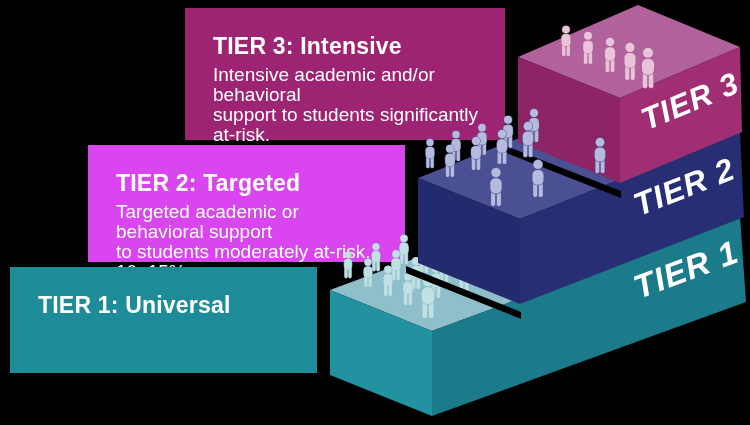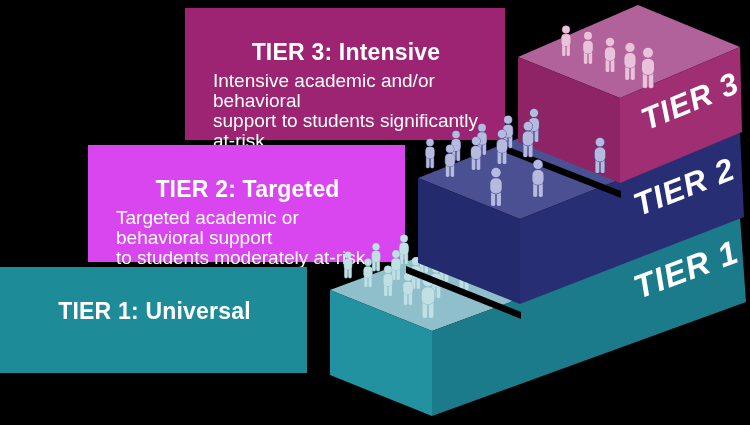--- a/index.html
+++ b/index.html
@@ -1,25 +1,25 @@
 <!DOCTYPE html>
 <html><head>
 <meta charset="utf-8">
 <style>
   html,body{margin:0;padding:0;background:#000;}
   .stage{
     position:relative;width:750px;height:425px;overflow:hidden;
     background:#000;font-family:"Liberation Sans", sans-serif;
   }
   .tier-card{position:absolute;box-sizing:border-box;padding:15px 26px 0 28px;color:#fff;}
-  .tier-card h2{margin:16px 0 5px 0;font-size:23px;line-height:27px;font-weight:bold;letter-spacing:.2px;text-align:center;}
+  .tier-card h2{margin:10px 0 5px 0;font-size:23px;line-height:27px;font-weight:bold;letter-spacing:.2px;}
   .tier-card p{margin:0;font-size:19px;line-height:20px;white-space:pre-line;font-weight:500;}
   .card-t3{left:185px;top:8px;width:320px;height:132px;background:#9D2472;}
   .card-t2{left:88px;top:145px;width:317px;height:117px;background:#d946ef;}
-  .card-t1{left:0;top:267px;width:307px;height:106px;background:#1E8B99;}
+  .card-t1{left:10px;top:267px;width:307px;height:106px;background:#1E8B99;}
   svg.iso{position:absolute;left:0;top:0;}
   .band-label{
     font-family:"Liberation Sans", sans-serif;font-weight:bold;font-style:italic;
     fill:#ffffff;text-anchor:middle;letter-spacing:1px;
   }
 </style>
 </head>
 <body>
 
 <div class="stage">

